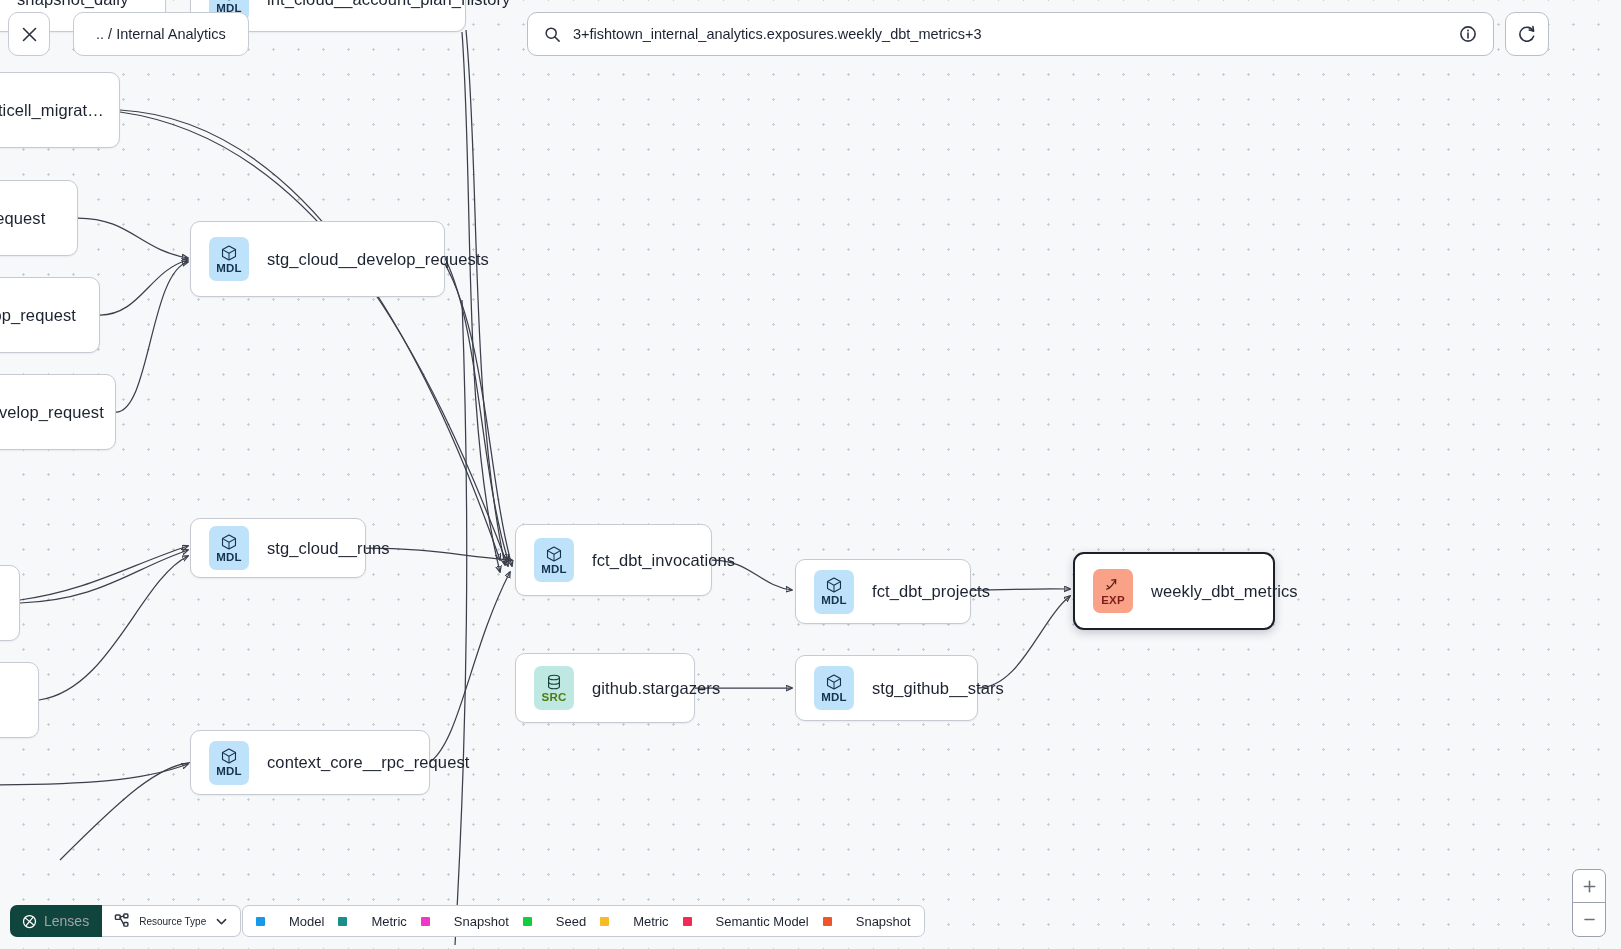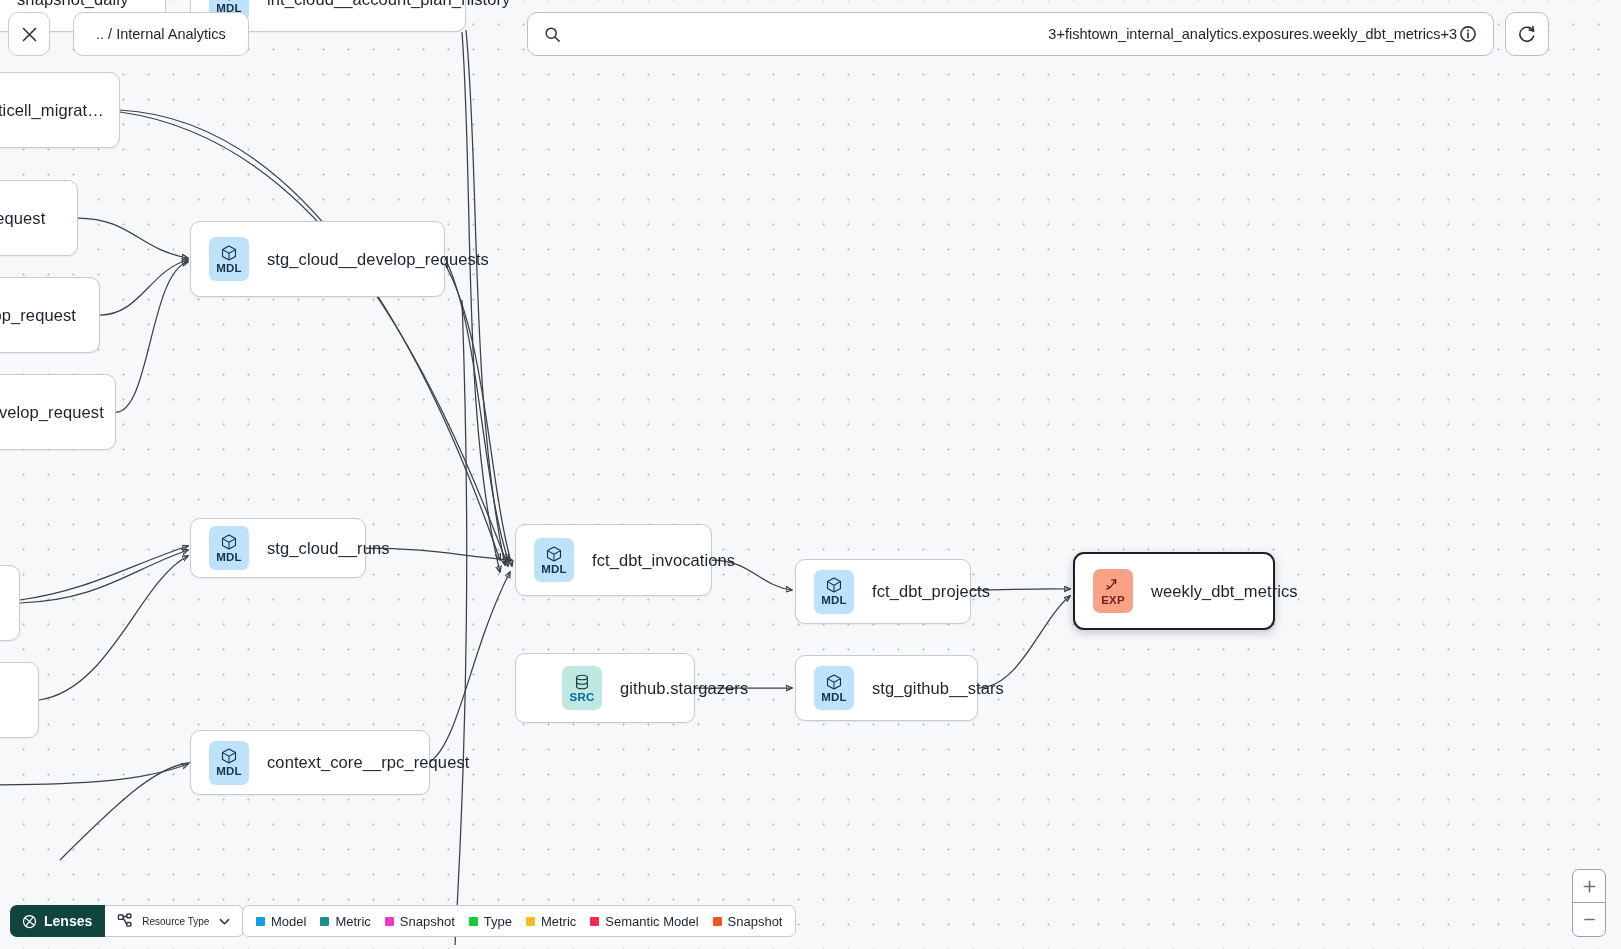--- a/index.html
+++ b/index.html
@@ -14,21 +14,20 @@
 
   #app {
     position: relative;
     width: 1621px;
     height: 949px;
     overflow: hidden;
     background-color: #f7f8fa;
     background-image: radial-gradient(circle, #c9cdd6 1.1px, transparent 1.2px);
     background-size: 25px 25px;
     background-position: 11px 12px;
-    text-align: right;
   }
 
   
   #edge-layer {
     position: absolute;
     inset: 0;
     width: 1621px;
     height: 949px;
     pointer-events: none;
   }
@@ -64,21 +63,21 @@
     gap: 1px;
   }
   .badge .glyph { width: 18px; height: 18px; display: block; }
   .badge .code {
     font-size: 11.5px;
     font-weight: 600;
     letter-spacing: .2px;
     line-height: 1;
   }
   .badge.mdl { background: #bfe2fb; color: #14314d; }
-  .badge.src { background: #bfe8e2; color: #0369a1; margin-left: 28px; }
+  .badge.src { background: #bfe8e2; color: #4d7c0f; }
   .badge.exp { background: #f9a287; color: #7f1d1d; }
 
   .node-label {
     margin-left: 18px;
     font-size: 16.5px;
     color: #1c2330;
     white-space: nowrap;
     letter-spacing: .1px;
   }
 
@@ -154,25 +153,25 @@
     position: absolute;
     left: 10px; bottom: 12px;
     display: flex;
     align-items: stretch;
     z-index: 40;
     height: 32px;
   }
   .lenses-btn {
     display: flex; align-items: center; gap: 7px;
     background: #10453d;
-    color: #ffffff;
+    color: #a3a3a3;
     border-radius: 7px 0 0 7px;
     padding: 0 13px 0 12px;
     font-size: 14px;
-    font-weight: 700;
+    font-weight: 400;
     cursor: pointer;
   }
   .restype-btn {
     display: flex; align-items: center; gap: 9px;
     background: #ffffff;
     border: 1px solid #c6cad3;
     border-left: none;
     border-radius: 0 7px 7px 0;
     padding: 0 12px 0 12px;
     font-size: 10px;
@@ -185,21 +184,21 @@
     left: 242px; bottom: 12px;
     height: 32px;
     display: flex; align-items: center;
     gap: 14px;
     padding: 0 13px;
     background: #ffffff;
     border: 1px solid #c6cad3;
     border-radius: 7px;
     z-index: 40;
   }
-  .legend-item { display: flex; align-items: center; gap: 6px; }
+  .legend-item { display: flex; align-items: center; gap: 24px; }
   .legend-swatch { width: 9px; height: 9px; border-radius: 1px; flex: 0 0 auto; }
   .legend-label { font-size: 13px; color: #1c2330; white-space: nowrap; }
 
   .zoom-controls {
     position: absolute;
     right: 15px; bottom: 12px;
     width: 34px;
     background: #fff;
     border: 1px solid #9aa0ad;
     border-radius: 7px;
@@ -441,21 +440,21 @@
       <div class="legend-item">
         <span class="legend-swatch" style="background:#1a8f88"></span>
         <span class="legend-label">Metric</span>
       </div>
       <div class="legend-item">
         <span class="legend-swatch" style="background:#ef38c4"></span>
         <span class="legend-label">Snapshot</span>
       </div>
       <div class="legend-item">
         <span class="legend-swatch" style="background:#14cc3c"></span>
-        <span class="legend-label">Type</span>
+        <span class="legend-label">Seed</span>
       </div>
       <div class="legend-item">
         <span class="legend-swatch" style="background:#f5bc27"></span>
         <span class="legend-label">Metric</span>
       </div>
       <div class="legend-item">
         <span class="legend-swatch" style="background:#f22b52"></span>
         <span class="legend-label">Semantic Model</span>
       </div>
       <div class="legend-item">

